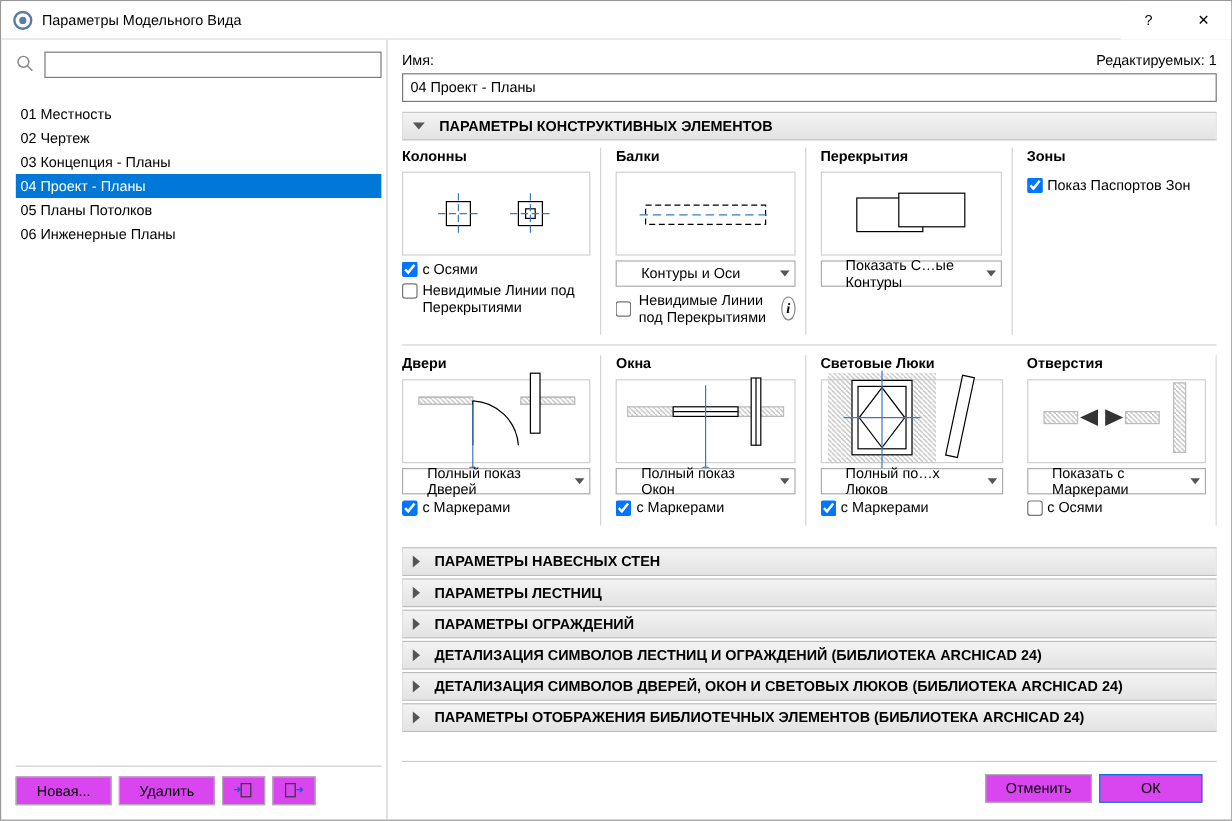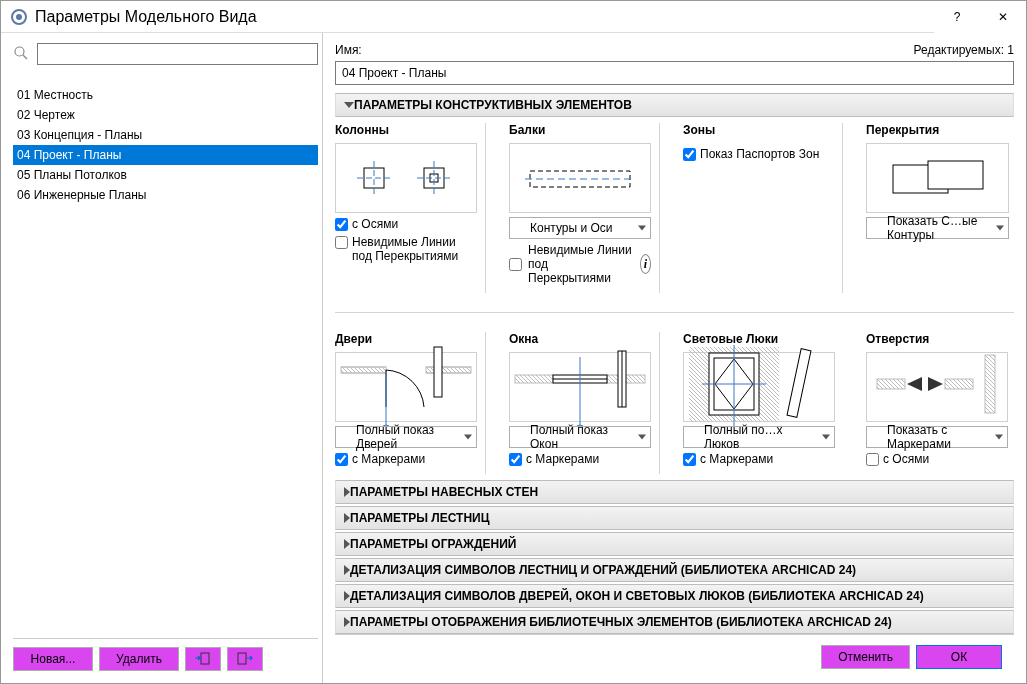--- a/index.html
+++ b/index.html
@@ -1,44 +1,44 @@
 <!DOCTYPE html>
 <html><head>
 <meta charset="utf-8">
 <style>
 *{box-sizing:border-box;margin:0;padding:0;font-family:"Segoe UI",Tahoma,sans-serif;font-size:12px;}
 body{background:#fff;width:1027px;height:684px;border:1px solid #999;display:flex;flex-direction:column;overflow:hidden;}
 .title-bar{background:#fff;border-bottom:1px solid #ddd;height:32px;display:flex;align-items:center;padding:0 0 0 10px;}
 .app-icon{width:16px;height:16px;border-radius:50%;border:2px solid #5a7ba8;display:inline-block;margin-right:8px;position:relative;}
 .app-icon::after{content:"";position:absolute;left:3px;top:3px;width:6px;height:6px;background:#5a7ba8;border-radius:50%;}
-.title-text{flex:1;font-size:16px;color:#000;}
+.title-text{flex:1;font-size:12px;color:#000;}
 .title-btn{width:46px;height:32px;display:flex;align-items:center;justify-content:center;color:#000;background:#fff;}
 .body{flex:1;display:flex;min-height:0;}
 .left-pane{width:322px;display:flex;flex-direction:column;border-right:1px solid #ccc;padding:10px 4px 4px 12px;}
 .search-row{display:flex;align-items:center;gap:6px;margin-bottom:8px;}
 .search-icon{width:18px;height:18px;color:#888;}
 .search-input{flex:1;height:22px;border:1px solid #7a7a7a;padding:0 4px;background:#fff;}
 .list{flex:1;overflow:auto;margin-top:12px;}
 .list-item{height:20px;line-height:20px;padding:0 4px;cursor:default;}
 .list-item.selected{background:#0078d7;color:#fff;}
 .left-buttons{display:flex;gap:6px;padding:8px 4px 8px 0;border-top:1px solid #ccc;margin-top:4px;}
 .btn{height:24px;border:1px solid #adadad;background:#d946ef;padding:0 16px;cursor:default;min-width:80px;}
 .icon-btn{min-width:36px;width:36px;padding:0;display:flex;align-items:center;justify-content:center;}
 .right-pane{flex:1;display:flex;flex-direction:column;padding:10px 12px 4px 12px;min-width:0;}
 .name-row{display:flex;align-items:baseline;margin-bottom:4px;}
 .name-label{flex:0 0 auto;color:#000;}
 .edit-count{margin-left:auto;color:#000;}
 .name-input{width:100%;height:24px;border:1px solid #7a7a7a;padding:0 6px;margin-bottom:8px;}
 .scroll-area{flex:1;overflow-y:auto;overflow-x:hidden;border-bottom:1px solid #ccc;padding-bottom:6px;}
-.section-header{background:linear-gradient(#f3f3f3,#e3e3e3);border:1px solid #bcbcbc;border-left-color:#ddd;border-right-color:#ddd;height:24px;display:flex;align-items:center;padding:0 8px;margin-bottom:6px;gap:0;font-weight:bold;}
+.section-header{background:linear-gradient(#f3f3f3,#e3e3e3);border:1px solid #bcbcbc;border-left-color:#ddd;border-right-color:#ddd;height:24px;display:flex;align-items:center;padding:0 8px;margin-bottom:6px;gap:12px;font-weight:bold;}
 .section-header.collapsed{margin-bottom:2px;}
 .triangle{width:0;height:0;border-style:solid;}
 .tri-down{border-width:6px 5px 0 5px;border-color:#555 transparent transparent transparent;}
 .tri-right{border-width:5px 0 5px 6px;border-color:transparent transparent transparent #555;}
-.options-grid{display:grid;grid-template-columns:repeat(4,1fr);gap:15px;margin-bottom:6px;}
+.options-grid{display:grid;grid-template-columns:repeat(4,1fr);gap:4px;margin-bottom:18px;}
 .opt-cell{padding:0 8px 8px 0;display:flex;flex-direction:column;gap:4px;border-right:1px solid #d4d4d4;}
 .opt-cell:nth-child(4n){border-right:none;}
 .opt-cell+.opt-cell{padding-left:8px;}
 .opt-title{font-weight:bold;margin-bottom:2px;}
 .preview{height:70px;background:#fff;border:1px solid #d0d0d0;display:flex;align-items:center;justify-content:center;position:relative;}
 .combo{height:22px;border:1px solid #adadad;background:#fff;display:flex;align-items:center;padding:0 20px;position:relative;}
 .combo .arrow{position:absolute;right:4px;top:50%;transform:translateY(-50%);border-width:5px 4px 0 4px;border-style:solid;border-color:#555 transparent transparent transparent;}
 .chk{display:flex;align-items:flex-start;gap:4px;}
 .chk input{width:13px;height:13px;margin-top:1px;}
 .chk label{line-height:14px;}
@@ -148,38 +148,38 @@
               <span class="arrow"></span>
             </div>
           <div class="chk row-flex">
             <input type="checkbox" style="">
               <label>Невидимые Линии под Перекрытиями</label>
             <span class="info-btn">i</span>
           </div>
         </div>
 
         <div class="opt-cell">
-          <div class="opt-title">Зоны</div>
-          <div class="chk" style="margin-top:4px;">
-              <input type="checkbox" checked="" style="">
-              <label>Показ Паспортов Зон</label>
-            </div>
-        </div>
-
-        <div class="opt-cell">
           <div class="opt-title">Перекрытия</div>
           <div class="preview">
             <svg width="130" height="50" viewBox="0 0 130 50">
               <rect x="20" y="12" width="55" height="28" fill="none" stroke="#000"></rect>
               <rect x="55" y="8" width="55" height="28" fill="#fff" stroke="#000"></rect>
             </svg>
           </div>
           <div class="combo">
               <span>Показать С…ые Контуры</span>
               <span class="arrow"></span>
+            </div>
+        </div>
+
+        <div class="opt-cell">
+          <div class="opt-title">Зоны</div>
+          <div class="chk" style="margin-top:4px;">
+              <input type="checkbox" checked="" style="">
+              <label>Показ Паспортов Зон</label>
             </div>
         </div>
 
         <div class="sep-row"></div>
 
         <div class="opt-cell">
           <div class="opt-title">Двери</div>
           <div class="preview">
             <svg width="140" height="100" viewBox="0 0 140 100">
               <g stroke="#bbb" stroke-width="1">

